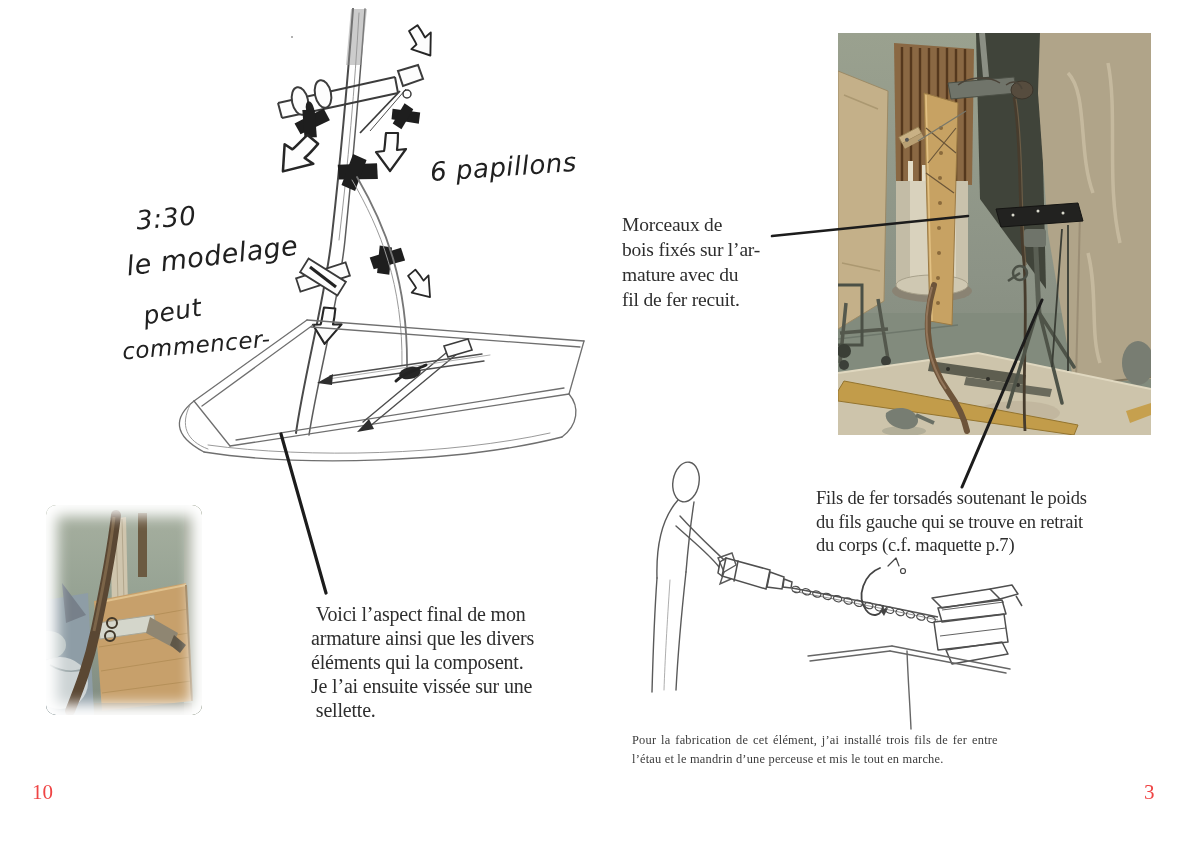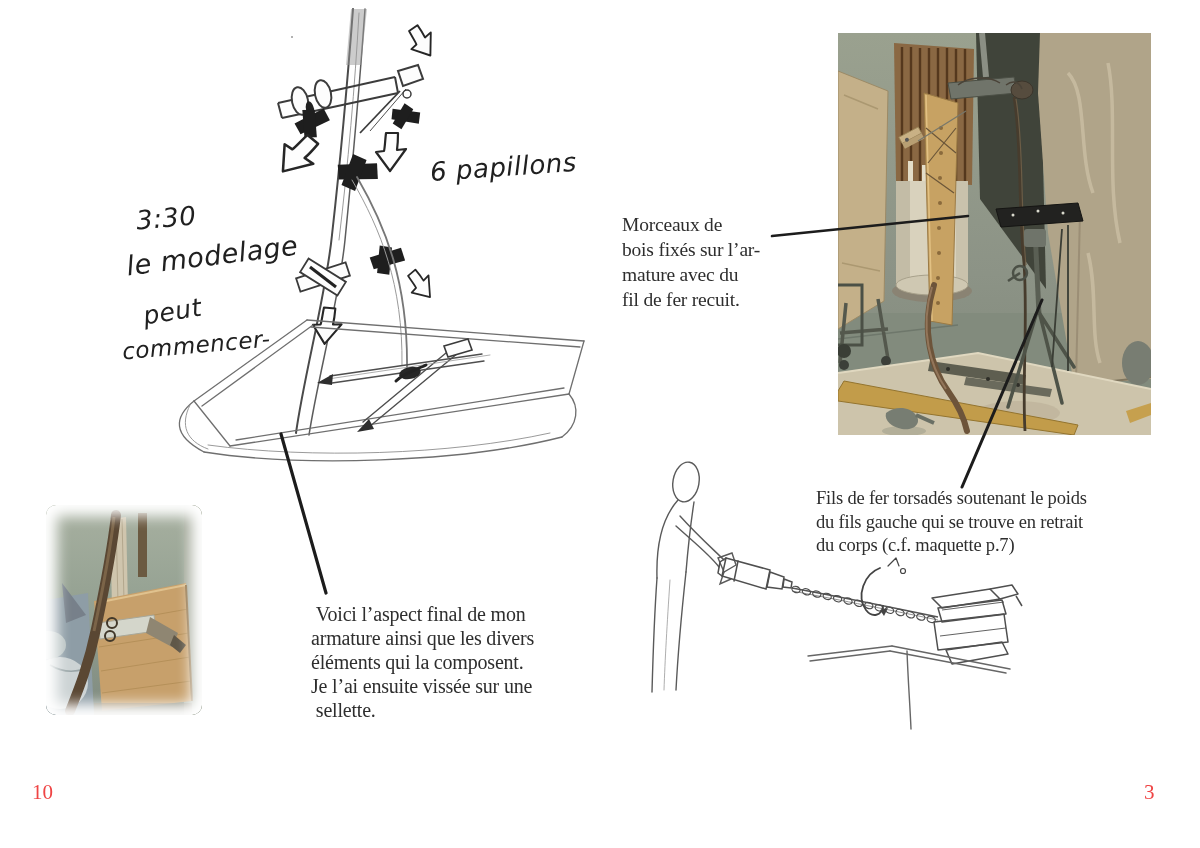--- a/index.html
+++ b/index.html
@@ -438,20 +438,22 @@
       </g>
       <g fill="none" stroke="#666" stroke-width="1.4" stroke-linecap="round">
         <path d="M188,216 L272,206 M190,221 L270,211"></path>
         <path d="M272,206 L390,229 M270,211 L386,233"></path>
         <path d="M287,211 C288,240 290,265 291,289"></path>
       </g>
     </svg>
 
     
     <div class="caption-small">
+      <span class="cap-l1">Pour la fabrication de cet élément, j’ai installé trois fils de fer entre</span>
+      <span class="cap-l2">l’étau et le mandrin d’une perceuse et mis le tout en marche.</span>
     </div>
 
     <div class="pagenum pagenum-right">3</div>
   </section>
 
   
   <svg class="abs overlay" width="1200" height="848" viewBox="0 0 1200 848">
     <line x1="772" y1="236" x2="968" y2="216" stroke-width="2.6"></line>
     <line x1="962" y1="487" x2="1042" y2="300" stroke-width="3"></line>
     <line x1="281" y1="434" x2="326" y2="593" stroke-width="3.2"></line>

